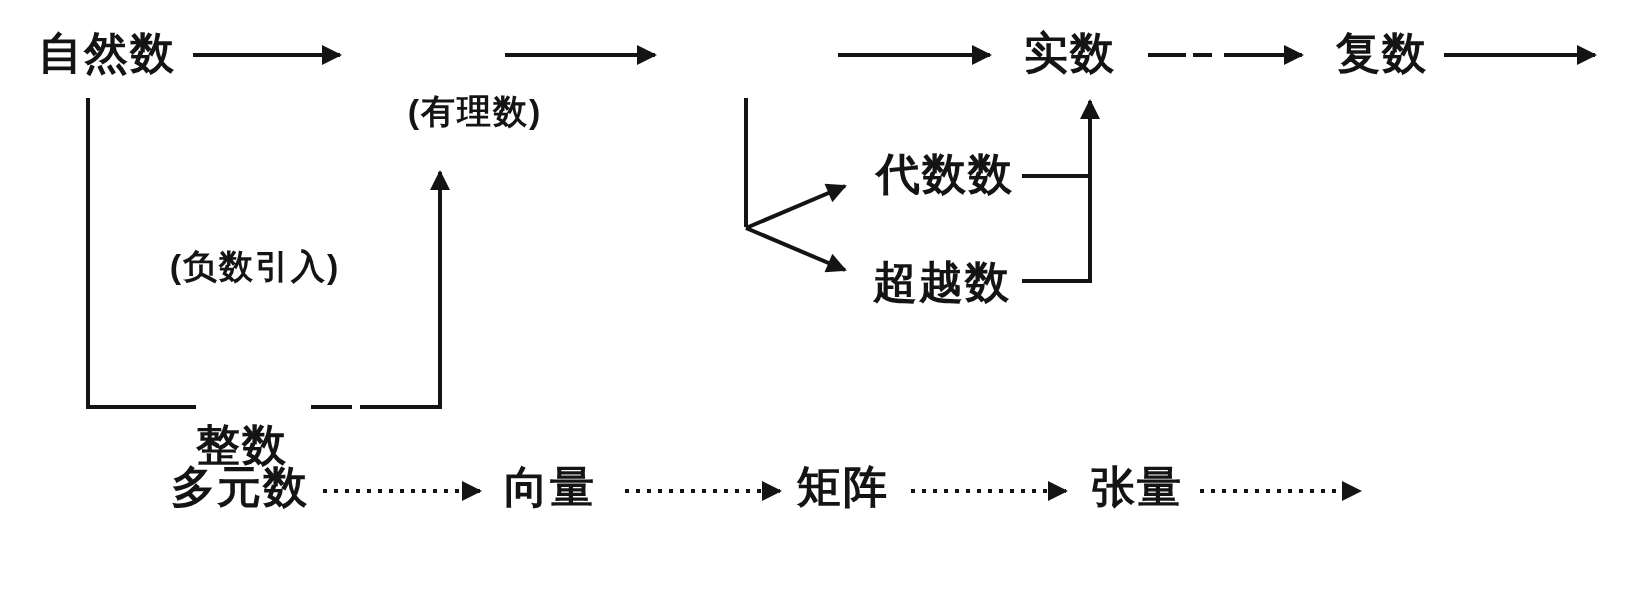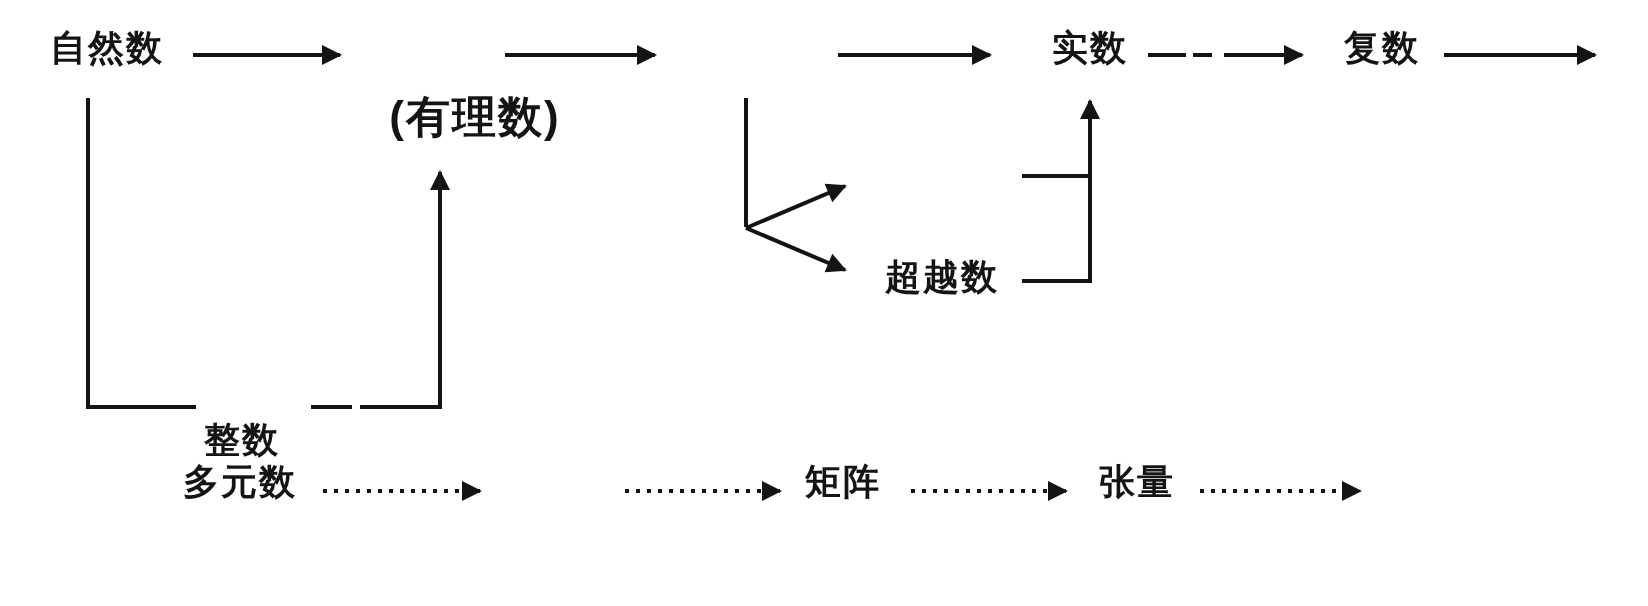--- a/index.html
+++ b/index.html
@@ -14,33 +14,33 @@
   .stage svg.wires {
     position: absolute;
     left: 0; top: 0;
     width: 1648px; height: 606px;
   }
   .lbl {
     position: absolute;
     transform: translateX(-50%);
     color: #141414;
     font-weight: 700;
-    font-size: 36px;
+    font-size: 44px;
     line-height: 1.12;
     white-space: nowrap;
     letter-spacing: 2px;
     font-family: "Liberation Sans", sans-serif;
   }
-  .lbl.note { font-size: 44px; }
+  .lbl.note { font-size: 34px; }
   
   .pos-natural        { left: 107px;  top: 28px;  }
   .pos-fraction       { left: 430px;  top: 28px;  }
   .pos-rational-note  { left: 475px;  top: 92px;  }
   .pos-irrational     { left: 752px;  top: 28px;  }
-  .pos-real           { left: 1070px; top: 28px; margin-left: 20px;  }
+  .pos-real           { left: 1070px; top: 28px;  }
   .pos-complex        { left: 1382px; top: 28px; text-align: right;  }
   
   .pos-negative-note  { left: 255px;  top: 247px; }
   .pos-integer        { left: 242px;  top: 381px; margin-top: 39px; }
   .pos-algebraic      { left: 945px;  top: 149px; }
   .pos-transcendental { left: 942px;  top: 257px; }
   
   .pos-hypercomplex   { left: 240px;  top: 462px; }
   .pos-vector         { left: 550px;  top: 462px; }
   .pos-matrix         { left: 843px;  top: 462px; }
@@ -84,20 +84,23 @@
       <line x1="911" y1="491" x2="1066" y2="491" stroke-dasharray="4 7" marker-end="url(#ah)"></line>
       <line x1="1200" y1="491" x2="1360" y2="491" stroke-dasharray="4 7" marker-end="url(#ah)"></line>
     </g>
   </svg>
 
   <div class="lbl pos-natural">自然数</div>
   <div class="lbl note pos-rational-note">(有理数)</div>
   <div class="lbl pos-real">实数</div>
   <div class="lbl pos-complex">复数</div>
 
+  <div class="lbl note pos-negative-note">(负数引入)</div>
   <div class="lbl pos-integer">整数</div>
+  <div class="lbl pos-algebraic">代数数</div>
   <div class="lbl pos-transcendental">超越数</div>
 
   <div class="lbl pos-hypercomplex">多元数</div>
+  <div class="lbl pos-vector">向量</div>
   <div class="lbl pos-tensor">张量</div>
   <div class="lbl pos-matrix">矩阵</div>
 
 </div>
 
 </body></html>

